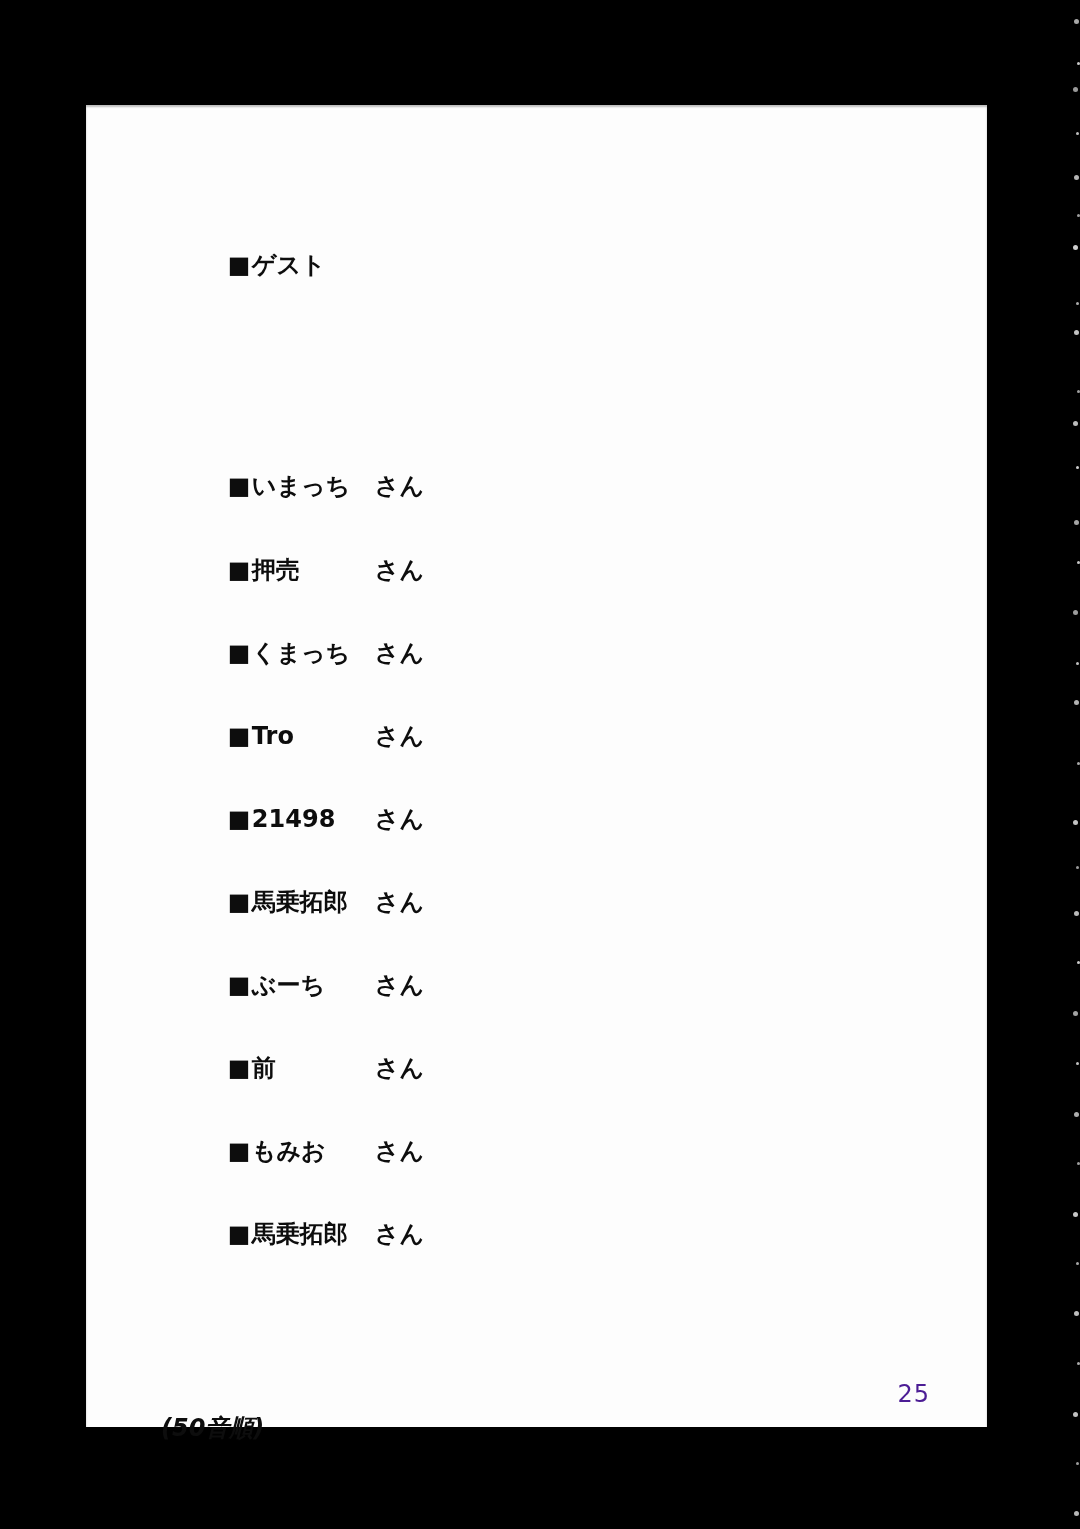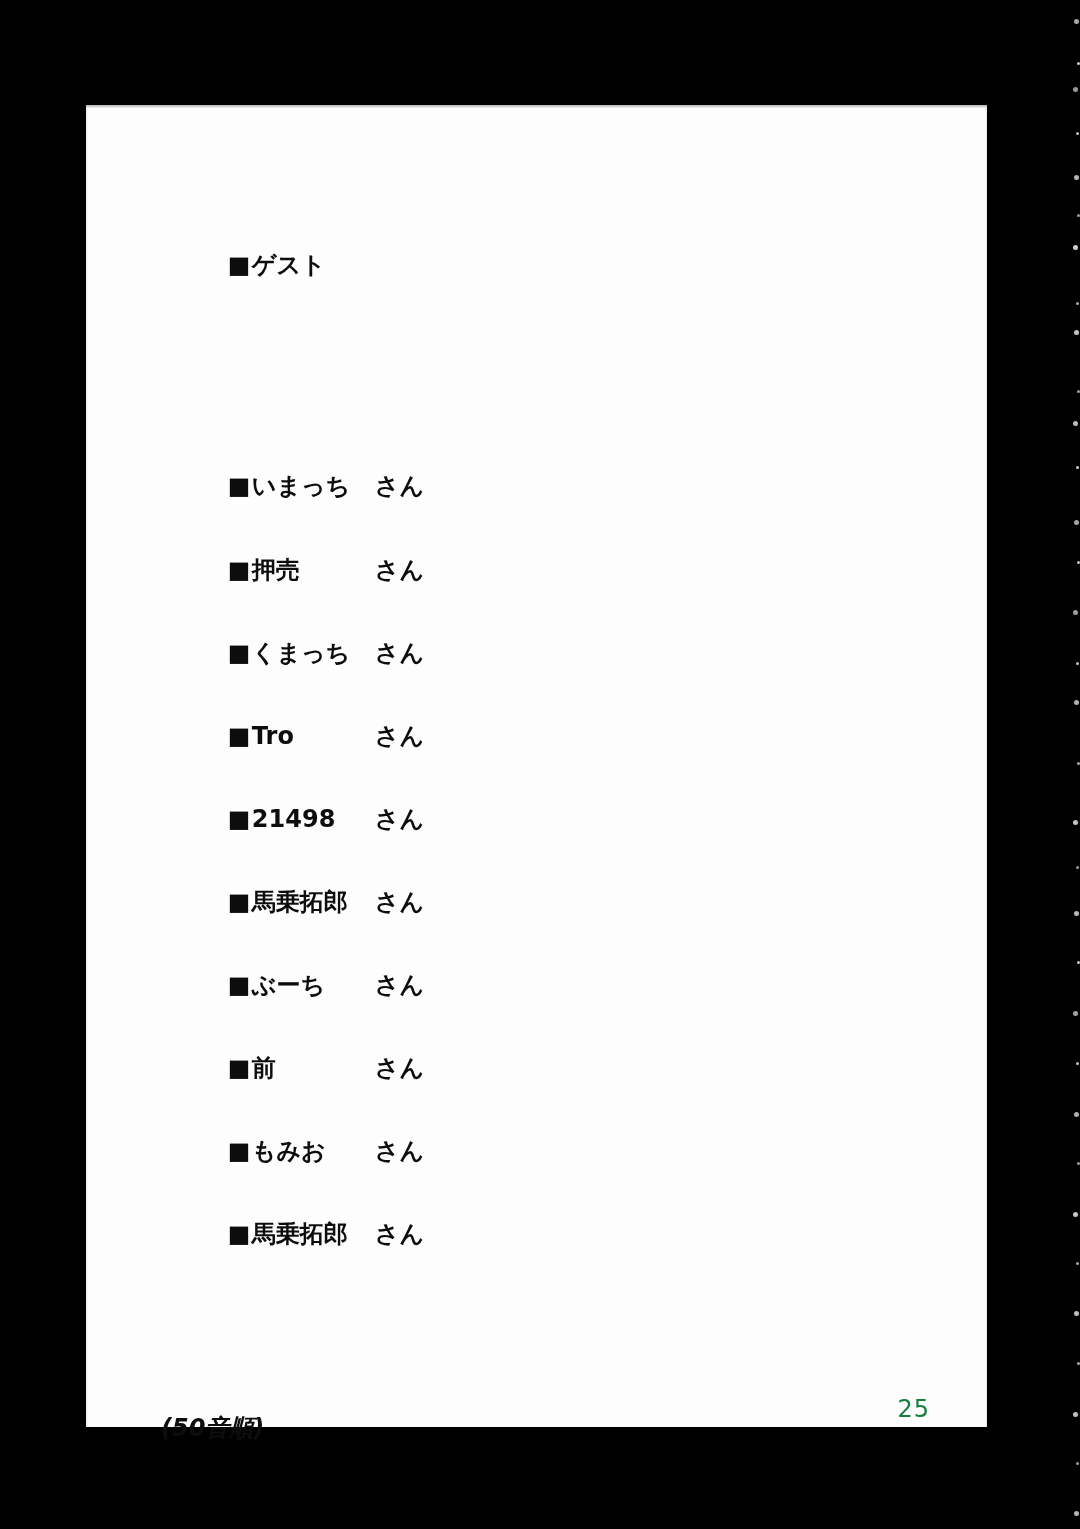--- a/index.html
+++ b/index.html
@@ -45,24 +45,24 @@
     display: inline-block;
     width: 123px;
   }
   .footnote {
     font-weight: bold;
     font-style: italic;
   }
   .page-number {
     position: absolute;
     right: 57px;
-    bottom: 4px;
+    bottom: 19px;
     font-size: 24px;
     font-weight: normal;
-    color: #15803d;
+    color: #4c1d95;
     letter-spacing: 1px;
   }
   
   .edge-noise {
     position: absolute;
     left: 0; top: 0;
     width: 3px; height: 3px;
     background: transparent;
     border-radius: 50%;
     box-shadow:

